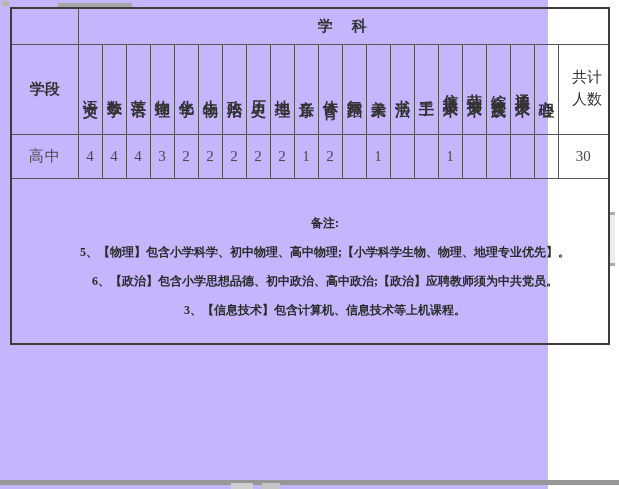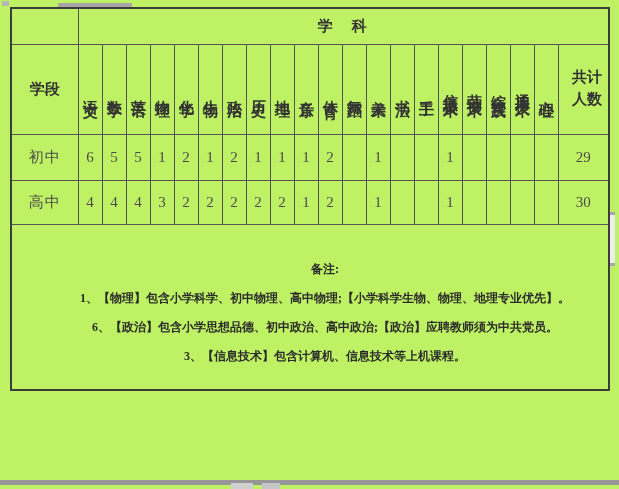--- a/index.html
+++ b/index.html
@@ -1,18 +1,18 @@
 <!DOCTYPE html>
 <html><head>
 <meta charset="utf-8">
 <style>
   * { box-sizing: border-box; margin: 0; padding: 0; }
   html, body { width: 619px; height: 489px; background: #ffffff; overflow: hidden; }
   body { font-family: "Liberation Serif", "DejaVu Serif", serif; color: #3f3f3f; }
-  .screen { position: relative; width: 619px; height: 489px; background: #bef264; }
+  .screen { position: relative; width: 548px; height: 489px; background: #c4b5fd; }
 
   
   .art { position: absolute; }
   .art-corner { left: 2px; top: 1px; width: 7px; height: 5px; background: #b7b7b7; }
   .art-top { left: 58px; top: 3px; width: 74px; height: 5px; background: #a6a6a6; }
   .art-bottom { left: 0; top: 480px; width: 619px; height: 5px; background: #979797; }
   .art-tab1 { left: 231px; top: 483px; width: 22px; height: 6px; background: #d0d0d0; }
   .art-tab2 { left: 262px; top: 483px; width: 18px; height: 6px; background: #c6c6c6; }
   .art-scroll { left: 610px; top: 212px; width: 5px; height: 54px; background: #ededed;
                 border-top: 3px solid #a9a9a9; border-bottom: 3px solid #a9a9a9; }
@@ -27,21 +27,21 @@
   tr.r3 { height: 43px; } tr.r4 { height: 46px; }
   tr.r5 { height: 44px; } tr.r6 { height: 46px; }
   tr.r7 { height: 166px; }
 
   td.group-head { font-weight: bold; color: #333333; font-size: 16px; letter-spacing: 2px; }
   td.stage-head { font-weight: bold; color: #333333; margin-left: 44px; }
   td.vh { padding: 0; }
   td.vh .vt { writing-mode: vertical-rl; text-orientation: upright;
               display: inline-block; line-height: 1; letter-spacing: 3px;
               font-weight: bold; color: #333333; max-height: 86px; }
-  td.total-head { font-weight: bold; color: #333333; padding: 12px; }
+  td.total-head { font-weight: normal; color: #333333; padding: 12px; }
   td.total-head .wrap2 { display: inline-block; width: 2.2em; line-height: 1.45; }
   td.stage-cell { color: #4a4a4a; letter-spacing: 1px; }
   td.num { color: #4a4a4a; }
 
   td.notes-cell { text-align: left; vertical-align: top; padding: 12px 3px 0 2px; }
   .note-title, .note-p { font-size: 12px; font-weight: bold; color: #2b2b2b;
                          line-height: 29px; text-indent: 2.6em; }
 </style>
 </head>
 <body>
@@ -106,44 +106,20 @@
       <td class="vh"><span class="vt">手工</span></td>
       <td class="vh"><span class="vt">信息技术</span></td>
       <td class="vh"><span class="vt">劳动技术</span></td>
       <td class="vh"><span class="vt">综合实践</span></td>
       <td class="vh"><span class="vt">通用技术</span></td>
       <td class="vh"><span class="vt">心理</span></td>
       <td class="total-head"><span class="wrap2">共计人数</span></td>
     </tr>
 
 
-    <tr class="r4">
-      <td class="stage-cell">初中</td>
-      <td class="num">6</td>
-      <td class="num">5</td>
-      <td class="num">5</td>
-      <td class="num">1</td>
-      <td class="num">2</td>
-      <td class="num">1</td>
-      <td class="num">2</td>
-      <td class="num">1</td>
-      <td class="num">1</td>
-      <td class="num">1</td>
-      <td class="num">2</td>
-      <td class="num"></td>
-      <td class="num">1</td>
-      <td class="num"></td>
-      <td class="num"></td>
-      <td class="num">1</td>
-      <td class="num"></td>
-      <td class="num"></td>
-      <td class="num"></td>
-      <td class="num"></td>
-      <td class="num">29</td>
-    </tr>
 
     <tr class="r5">
       <td class="stage-cell">高中</td>
       <td class="num">4</td>
       <td class="num">4</td>
       <td class="num">4</td>
       <td class="num">3</td>
       <td class="num">2</td>
       <td class="num">2</td>
       <td class="num">2</td>
@@ -160,21 +136,21 @@
       <td class="num"></td>
       <td class="num"></td>
       <td class="num"></td>
       <td class="num">30</td>
     </tr>
 
 
     <tr class="r7">
       <td class="notes-cell" colspan="22">
         <div class="note-title">备注:</div>
-        <p class="note-p">1、【物理】包含小学科学、初中物理、高中物理;【小学科学生物、物理、地理专业优先】。</p>
+        <p class="note-p">5、【物理】包含小学科学、初中物理、高中物理;【小学科学生物、物理、地理专业优先】。</p>
         <p class="note-p">6、【政治】包含小学思想品德、初中政治、高中政治;【政治】应聘教师须为中共党员。</p>
         <p class="note-p">3、【信息技术】包含计算机、信息技术等上机课程。</p>
       </td>
     </tr>
   </tbody>
     </table>
 
 </div>
 
 </body></html>

